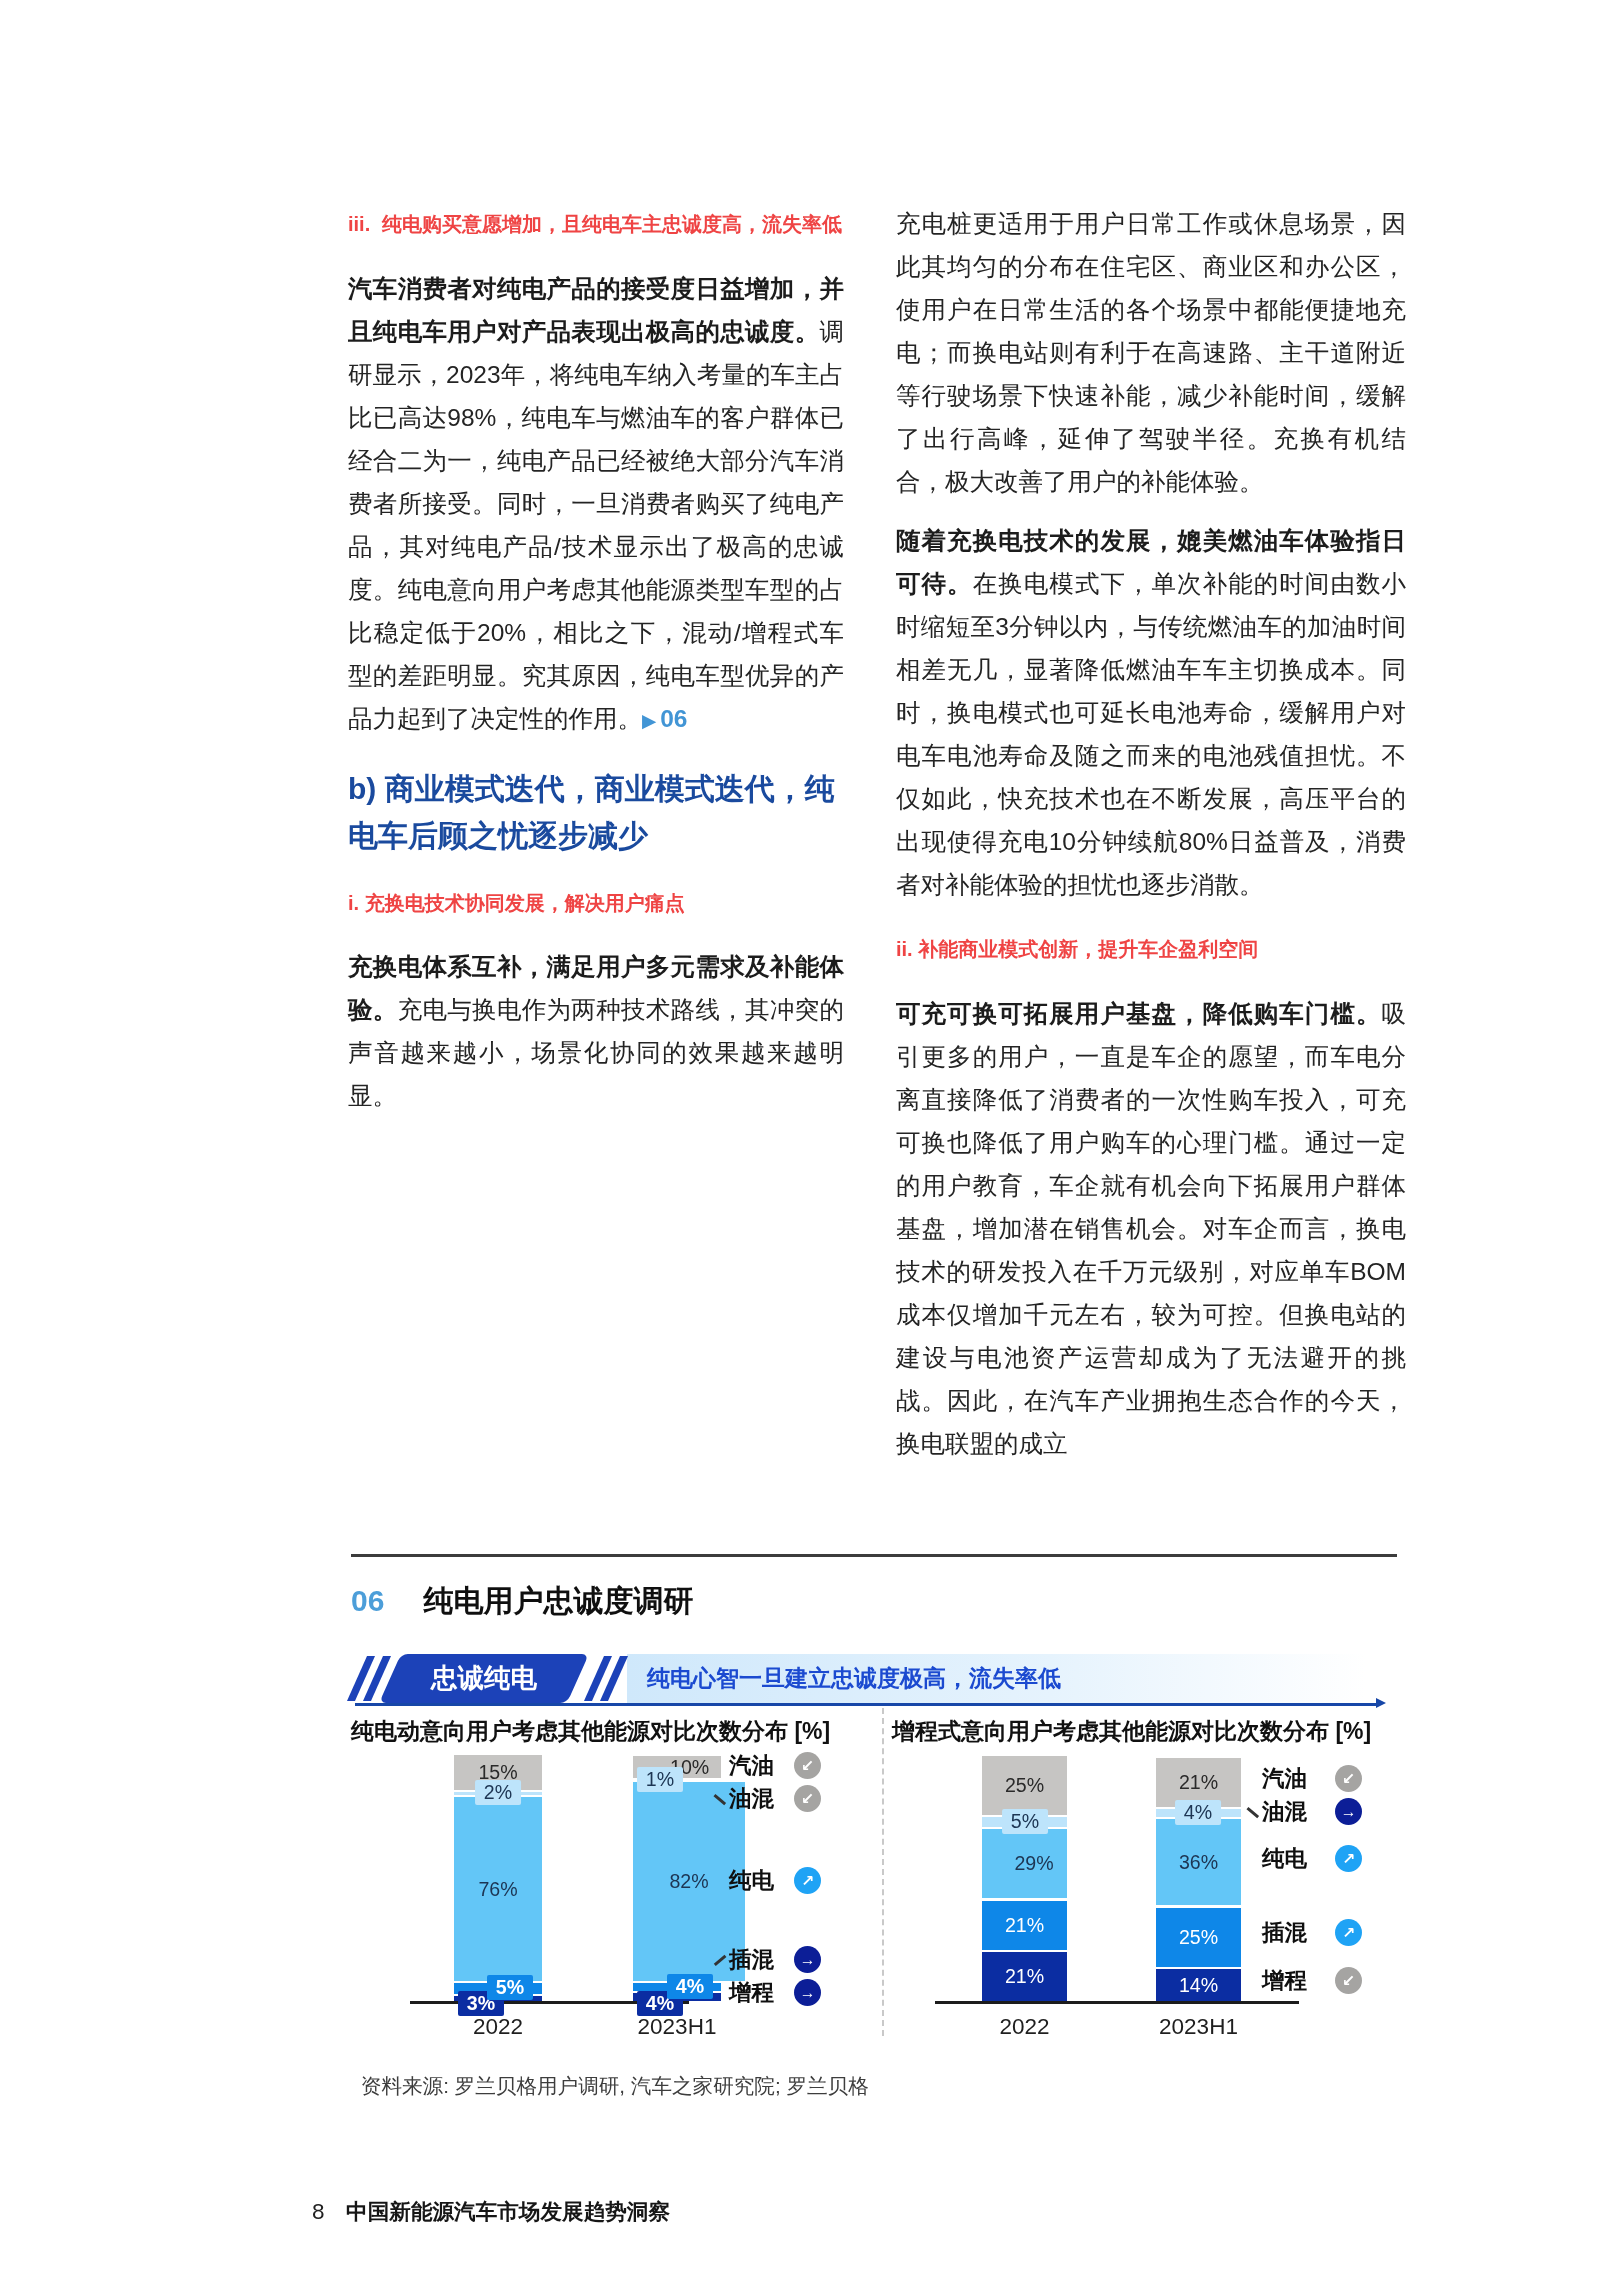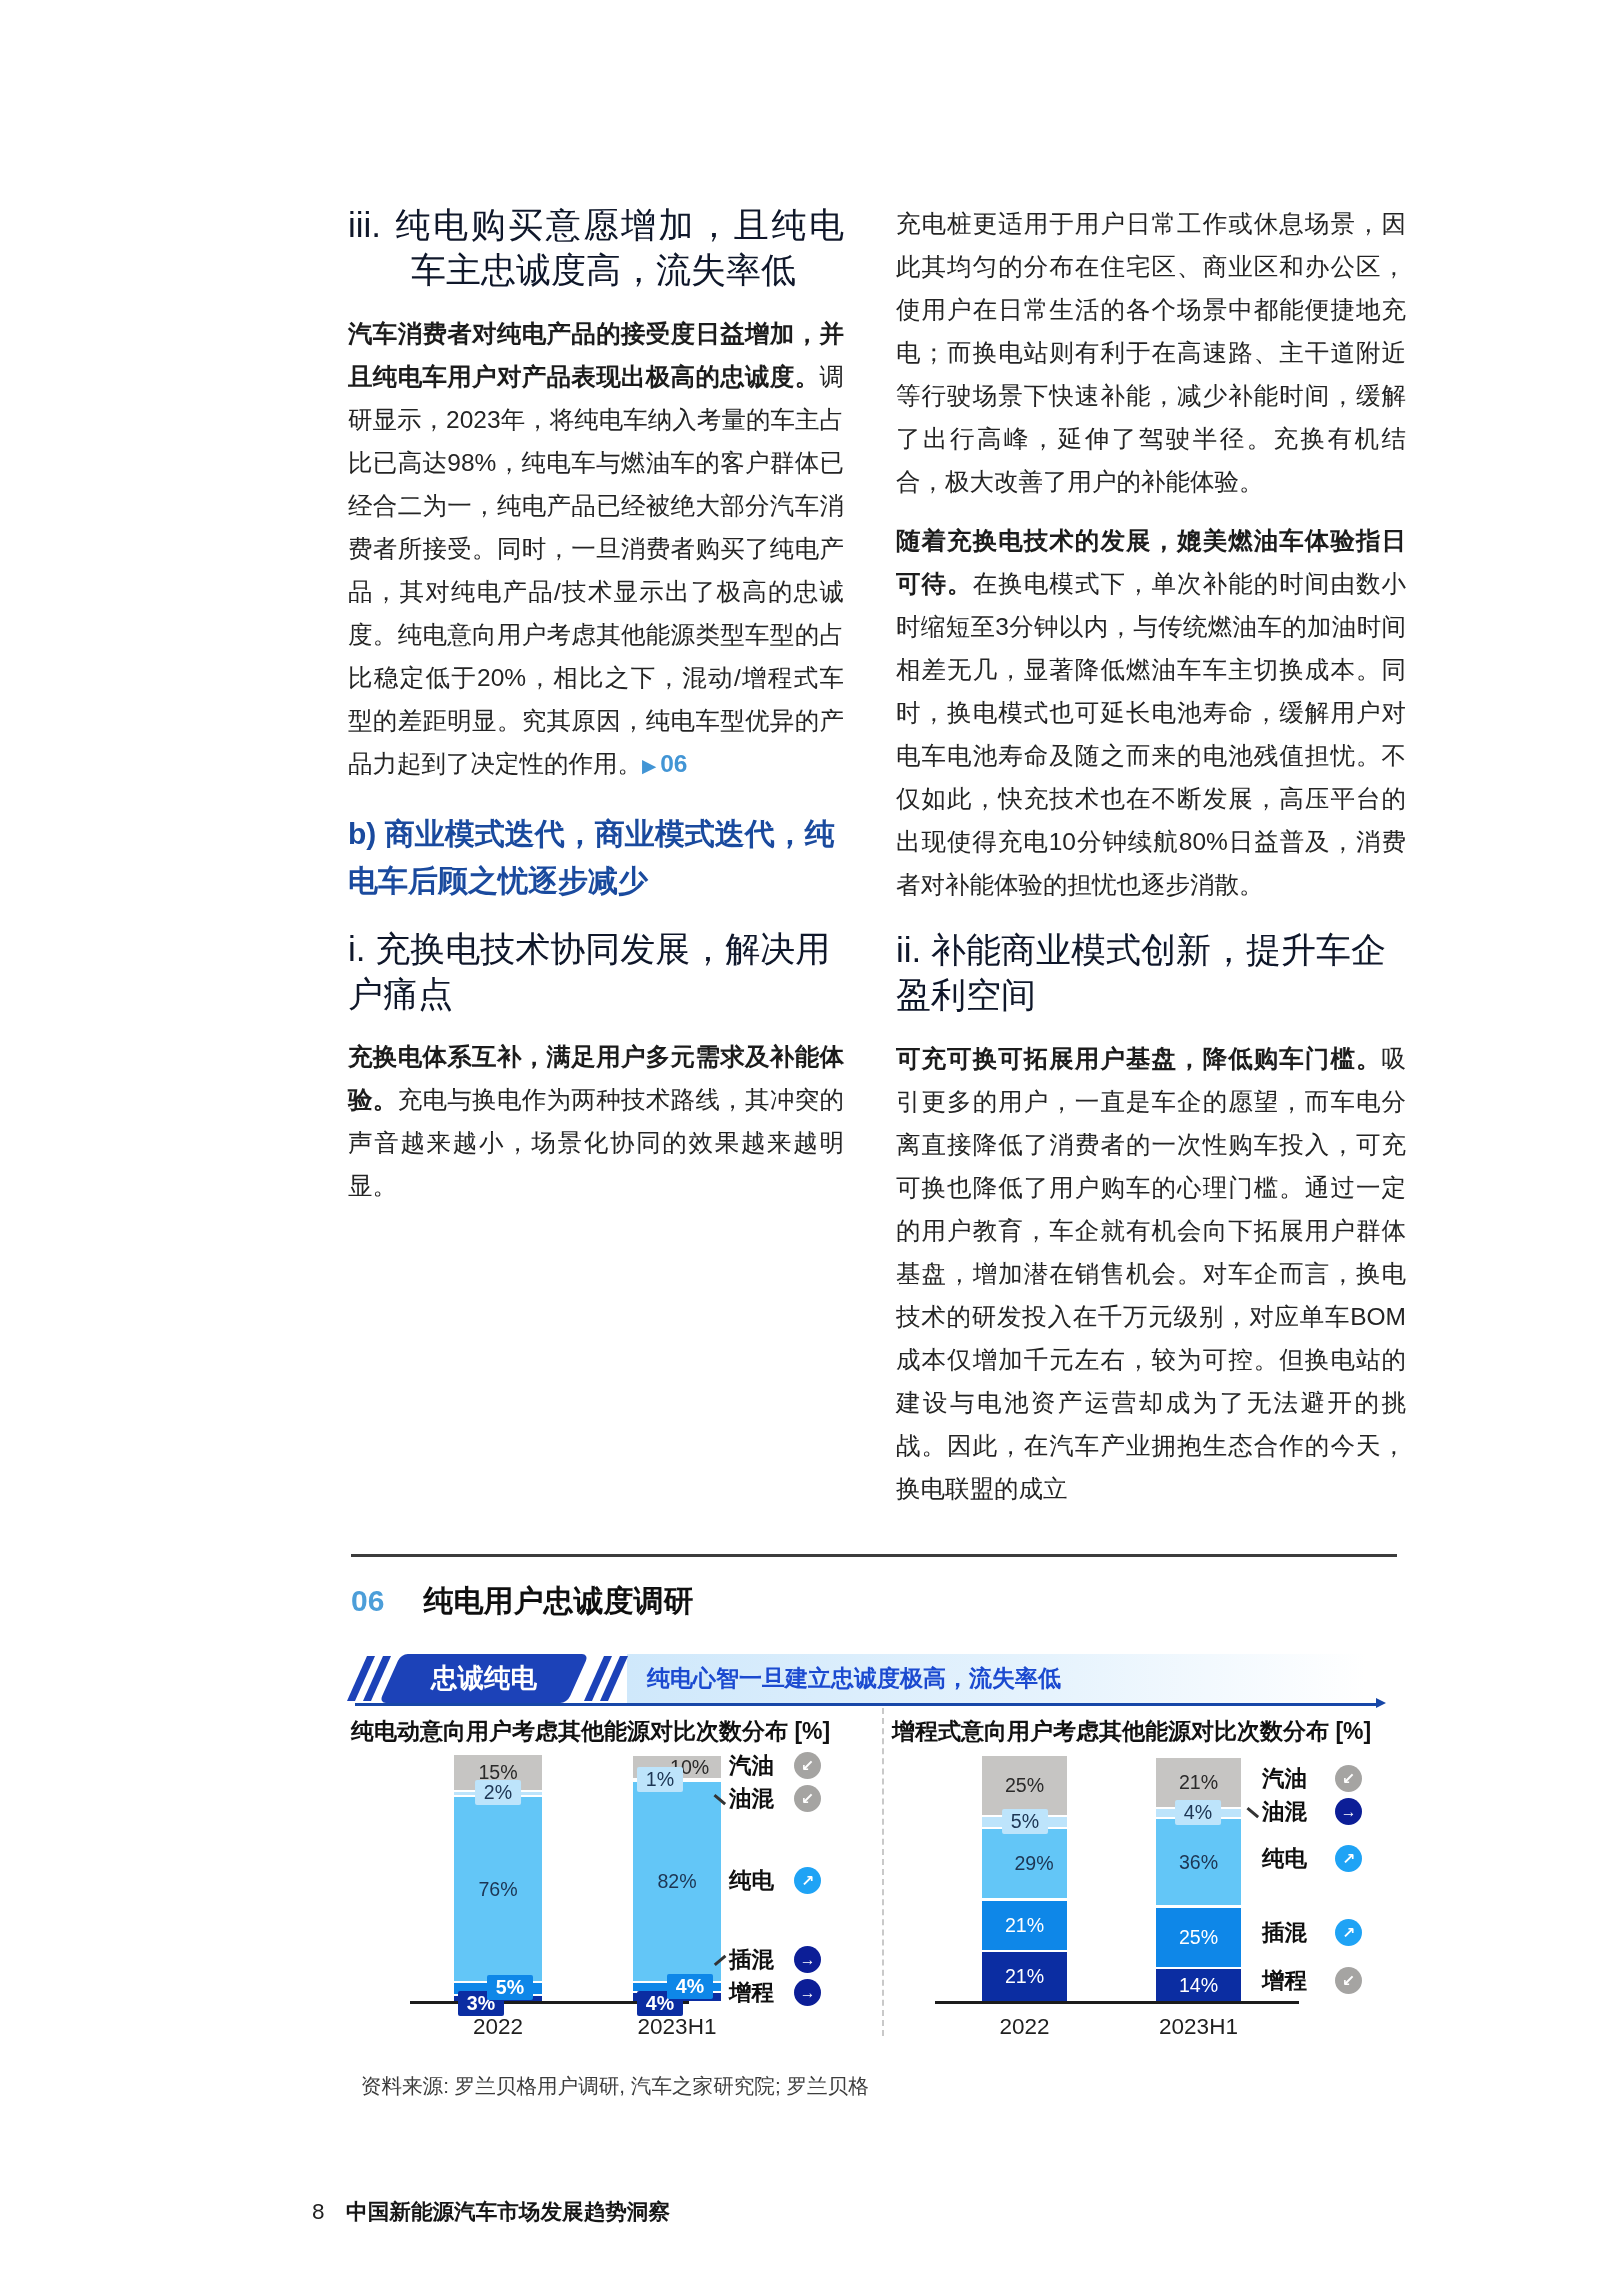--- a/index.html
+++ b/index.html
@@ -5,21 +5,21 @@
   html,body{margin:0;padding:0;background:#e8e8e8;}
   .page{position:relative;width:1621px;height:2293px;background:#ffffff;margin:0 auto;
         font-family:"Liberation Sans","DejaVu Sans",sans-serif;overflow:hidden;}
 
   
   .col{position:absolute;font-size:24.5px;line-height:43px;text-align:justify;color:#242424;}
   .col-left{left:348px;top:202px;width:496px;}
   .col-right{left:888px;top:202px;width:510px;margin-left:8px;}
   .col p{margin:0 0 15.7px 0;}
   .bd{font-weight:700;color:#1c1c1c;}
-  .h-light{color:#0f172a;font-weight:400;font-size:35px;line-height:45px;}
+  .h-light{color:#ef4444;font-weight:700;font-size:20px;line-height:45px;}
   .h-iii{padding-left:63px;text-indent:-63px;margin:0 0 19.6px 0;}
   .h-iii .mk{margin-right:11.8px;}
   .h-b{color:#1A4A9E;font-weight:700;font-size:30px;line-height:47px;margin:23.5px 0 21.6px 0;text-align:left;}
   .h-sub{margin:21.6px 0 19.6px 0;text-align:left;}
   .ref{color:#4295D5;font-weight:700;white-space:nowrap;}
   .ref .tri{font-size:18.6px;margin-right:3.9px;}
 
   
   .figure{position:absolute;left:351px;top:1554px;width:1046px;height:725px;}
   .fig-rule{position:absolute;top:0;left:0;width:1046px;height:2.9px;background:#3c3c3c;}
@@ -119,21 +119,21 @@
             <div class="chip" style="background: rgb(14, 135, 232); color: rgb(255, 255, 255); font-weight: 700; bottom: 0.7px; left: 136px;">5%</div>
             <div class="seg" style="left: 103px; width: 88px; bottom: 19.6px; height: 186px; background: rgb(99, 198, 247); line-height: 184px; color: rgb(29, 53, 83);">76%</div>
             <div class="seg" style="left: 103px; width: 88px; bottom: 206px; height: 4.9px; background: rgb(189, 228, 251);"></div>
             <div class="chip" style="background: rgb(189, 228, 251); color: rgb(29, 53, 83); bottom: 196px; left: 147px; transform: translateX(-50%);">2%</div>
             <div class="seg" style="left: 103px; width: 88px; bottom: 211px; height: 37px; background: rgb(198, 197, 195); line-height: 35px; color: rgb(42, 42, 42);">15%</div>
             <div class="cat" style="left: 103px; width: 88px;">2022</div>
             <div class="seg" style="left: 282px; width: 88px; bottom: 0px; height: 9.8px; background: rgb(11, 45, 162);"></div>
             <div class="chip" style="background: rgb(11, 45, 162); color: rgb(255, 255, 255); font-weight: 700; bottom: -14.7px; left: 286px;">4%</div>
             <div class="seg" style="left: 282px; width: 88px; bottom: 9.8px; height: 9.8px; background: rgb(14, 135, 232);"></div>
             <div class="chip" style="background: rgb(14, 135, 232); color: rgb(255, 255, 255); font-weight: 700; bottom: 2px; left: 316px;">4%</div>
-            <div class="seg" style="left: 282px; width: 88px; bottom: 19.6px; height: 201px; background: rgb(99, 198, 247); line-height: 199px; color: rgb(29, 53, 83);">82%</div>
+            <div class="seg" style="left: 282px; width: 112px; bottom: 19.6px; height: 201px; background: rgb(99, 198, 247); line-height: 199px; color: rgb(29, 53, 83);">82%</div>
             <div class="seg" style="left: 282px; width: 88px; bottom: 221px; height: 2.5px; background: rgb(189, 228, 251);"></div>
             <div class="chip" style="background: rgb(189, 228, 251); color: rgb(29, 53, 83); bottom: 209px; left: 286px;">1%</div>
             <div class="seg" style="left: 282px; width: 88px; bottom: 223px; height: 24.5px; background: rgb(198, 197, 195); line-height: 22.5px; color: rgb(42, 42, 42); text-align: right; padding-right: 11.8px;">10%</div>
             <div class="cat" style="left: 282px; width: 88px;">2023H1</div>
             <div class="legend-item" style="left: 378px; top: -1.5px;"><span class="legend-text">汽油</span><span class="legend-icon" style="left: 65px; background: rgb(165, 164, 162);">↙</span></div>
             <div class="legend-item" style="left: 378px; top: 32px;"><span class="leader" style="transform: rotate(40deg);"></span><span class="legend-text">油混</span><span class="legend-icon" style="left: 65px; background: rgb(165, 164, 162);">↙</span></div>
             <div class="legend-item" style="left: 378px; top: 114px;"><span class="legend-text">纯电</span><span class="legend-icon" style="left: 65px; background: rgb(31, 163, 245);">↗</span></div>
             <div class="legend-item" style="left: 378px; top: 193px;"><span class="leader" style="transform: rotate(-40deg);"></span><span class="legend-text">插混</span><span class="legend-icon" style="left: 65px; background: rgb(12, 30, 151);">→</span></div>
             <div class="legend-item" style="left: 378px; top: 226px;"><span class="legend-text">增程</span><span class="legend-icon" style="left: 65px; background: rgb(12, 30, 151);">→</span></div>
           </div>

